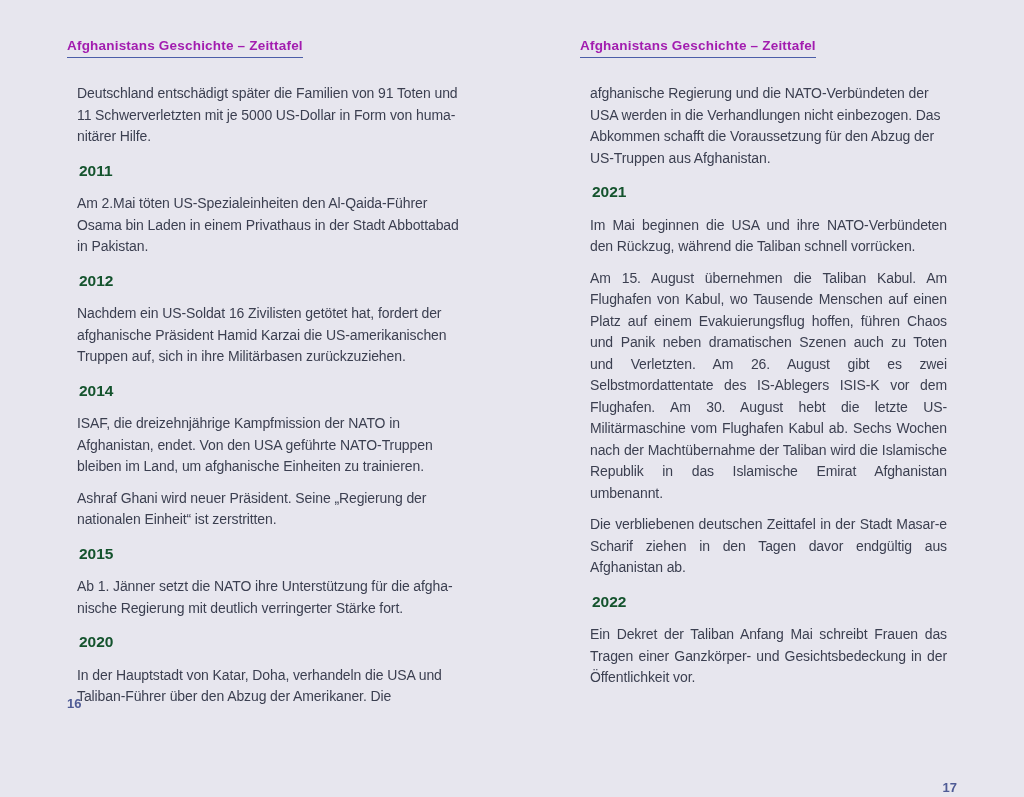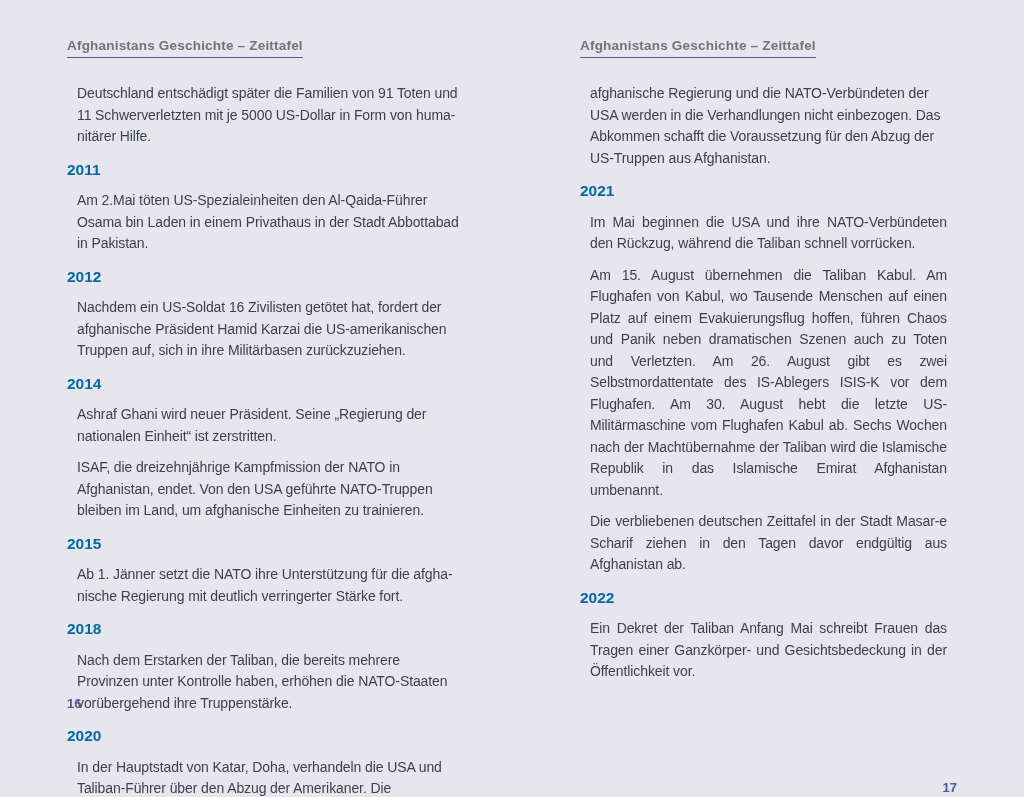--- a/index.html
+++ b/index.html
@@ -20,39 +20,39 @@
     top: 38px;
   }
   .page-left  { left: 67px;  width: 402px; }
   .page-right { left: 580px; width: 377px; }
   .running-header {
     display: table;
     margin: 0 0 25px 0;
     font-size: 13.5px;
     font-weight: 700;
     letter-spacing: 0.2px;
-    color: #737373;
+    color: #a21caf;
     border-bottom: 1px solid #4c5ea8;
     padding-bottom: 3px;
     line-height: 16px;
   }
   .body-text, .entry p {
     margin: 10px;
     font-size: 14px;
     line-height: 21.5px;
     letter-spacing: -0.1px;
     hyphens: manual;
   }
   .entry { margin-top: 11px; }
   .entry h2 {
-    margin: 0;
+    margin: 12px;
     font-size: 15.5px;
     line-height: 21.5px;
     font-weight: 700;
-    color: #0369a1;
+    color: #14532d;
   }
   .page-right .entry p { text-align: justify; }
   .pagenum {
     position: absolute;
     font-size: 13px;
     font-weight: 700;
     color: #4f5b95;
   }
   .pagenum-left  { left: 67px; top: 696px; }
   .pagenum-right { left: 580px; width: 377px; text-align: right; top: 780px; }
@@ -67,30 +67,26 @@
       <div class="entry">
         <h2>2011</h2>
         <p>Am 2.Mai töten US-Spezialeinheiten den Al-Qaida-Führer Osama bin Laden in einem Privathaus in der Stadt Abbottabad in Pakistan.</p>
       </div>
       <div class="entry">
         <h2>2012</h2>
         <p>Nachdem ein US-Soldat 16 Zivilisten getötet hat, fordert der afghanische Präsident Hamid Karzai die US-amerikanischen Truppen auf, sich in ihre Militärbasen zurückzuziehen.</p>
       </div>
       <div class="entry">
         <h2>2014</h2>
+        <p>ISAF, die dreizehnjährige Kampfmission der NATO in Afghanis­tan, endet. Von den USA geführte NATO-Truppen bleiben im Land, um afghanische Einheiten zu trainieren.</p>
         <p>Ashraf Ghani wird neuer Präsident. Seine „Regierung der natio­nalen Einheit“ ist zerstritten.</p>
-        <p>ISAF, die dreizehnjährige Kampfmission der NATO in Afghanis­tan, endet. Von den USA geführte NATO-Truppen bleiben im Land, um afghanische Einheiten zu trainieren.</p>
       </div>
       <div class="entry">
         <h2>2015</h2>
         <p>Ab 1. Jänner setzt die NATO ihre Unterstützung für die afgha­nische Regierung mit deutlich verringerter Stärke fort.</p>
-      </div>
-      <div class="entry">
-        <h2>2018</h2>
-        <p>Nach dem Erstarken der Taliban, die bereits mehrere Provinzen unter Kontrolle haben, erhöhen die NATO-Staaten vorüberge­hend ihre Truppenstärke.</p>
       </div>
       <div class="entry">
         <h2>2020</h2>
         <p>In der Hauptstadt von Katar, Doha, verhandeln die USA und Taliban-Führer über den Abzug der Amerikaner. Die</p>
       </div>
     </div>
 </section>
 
 <section class="page page-right">
   <h1 class="running-header">Afghanistans Geschichte – Zeittafel</h1>

